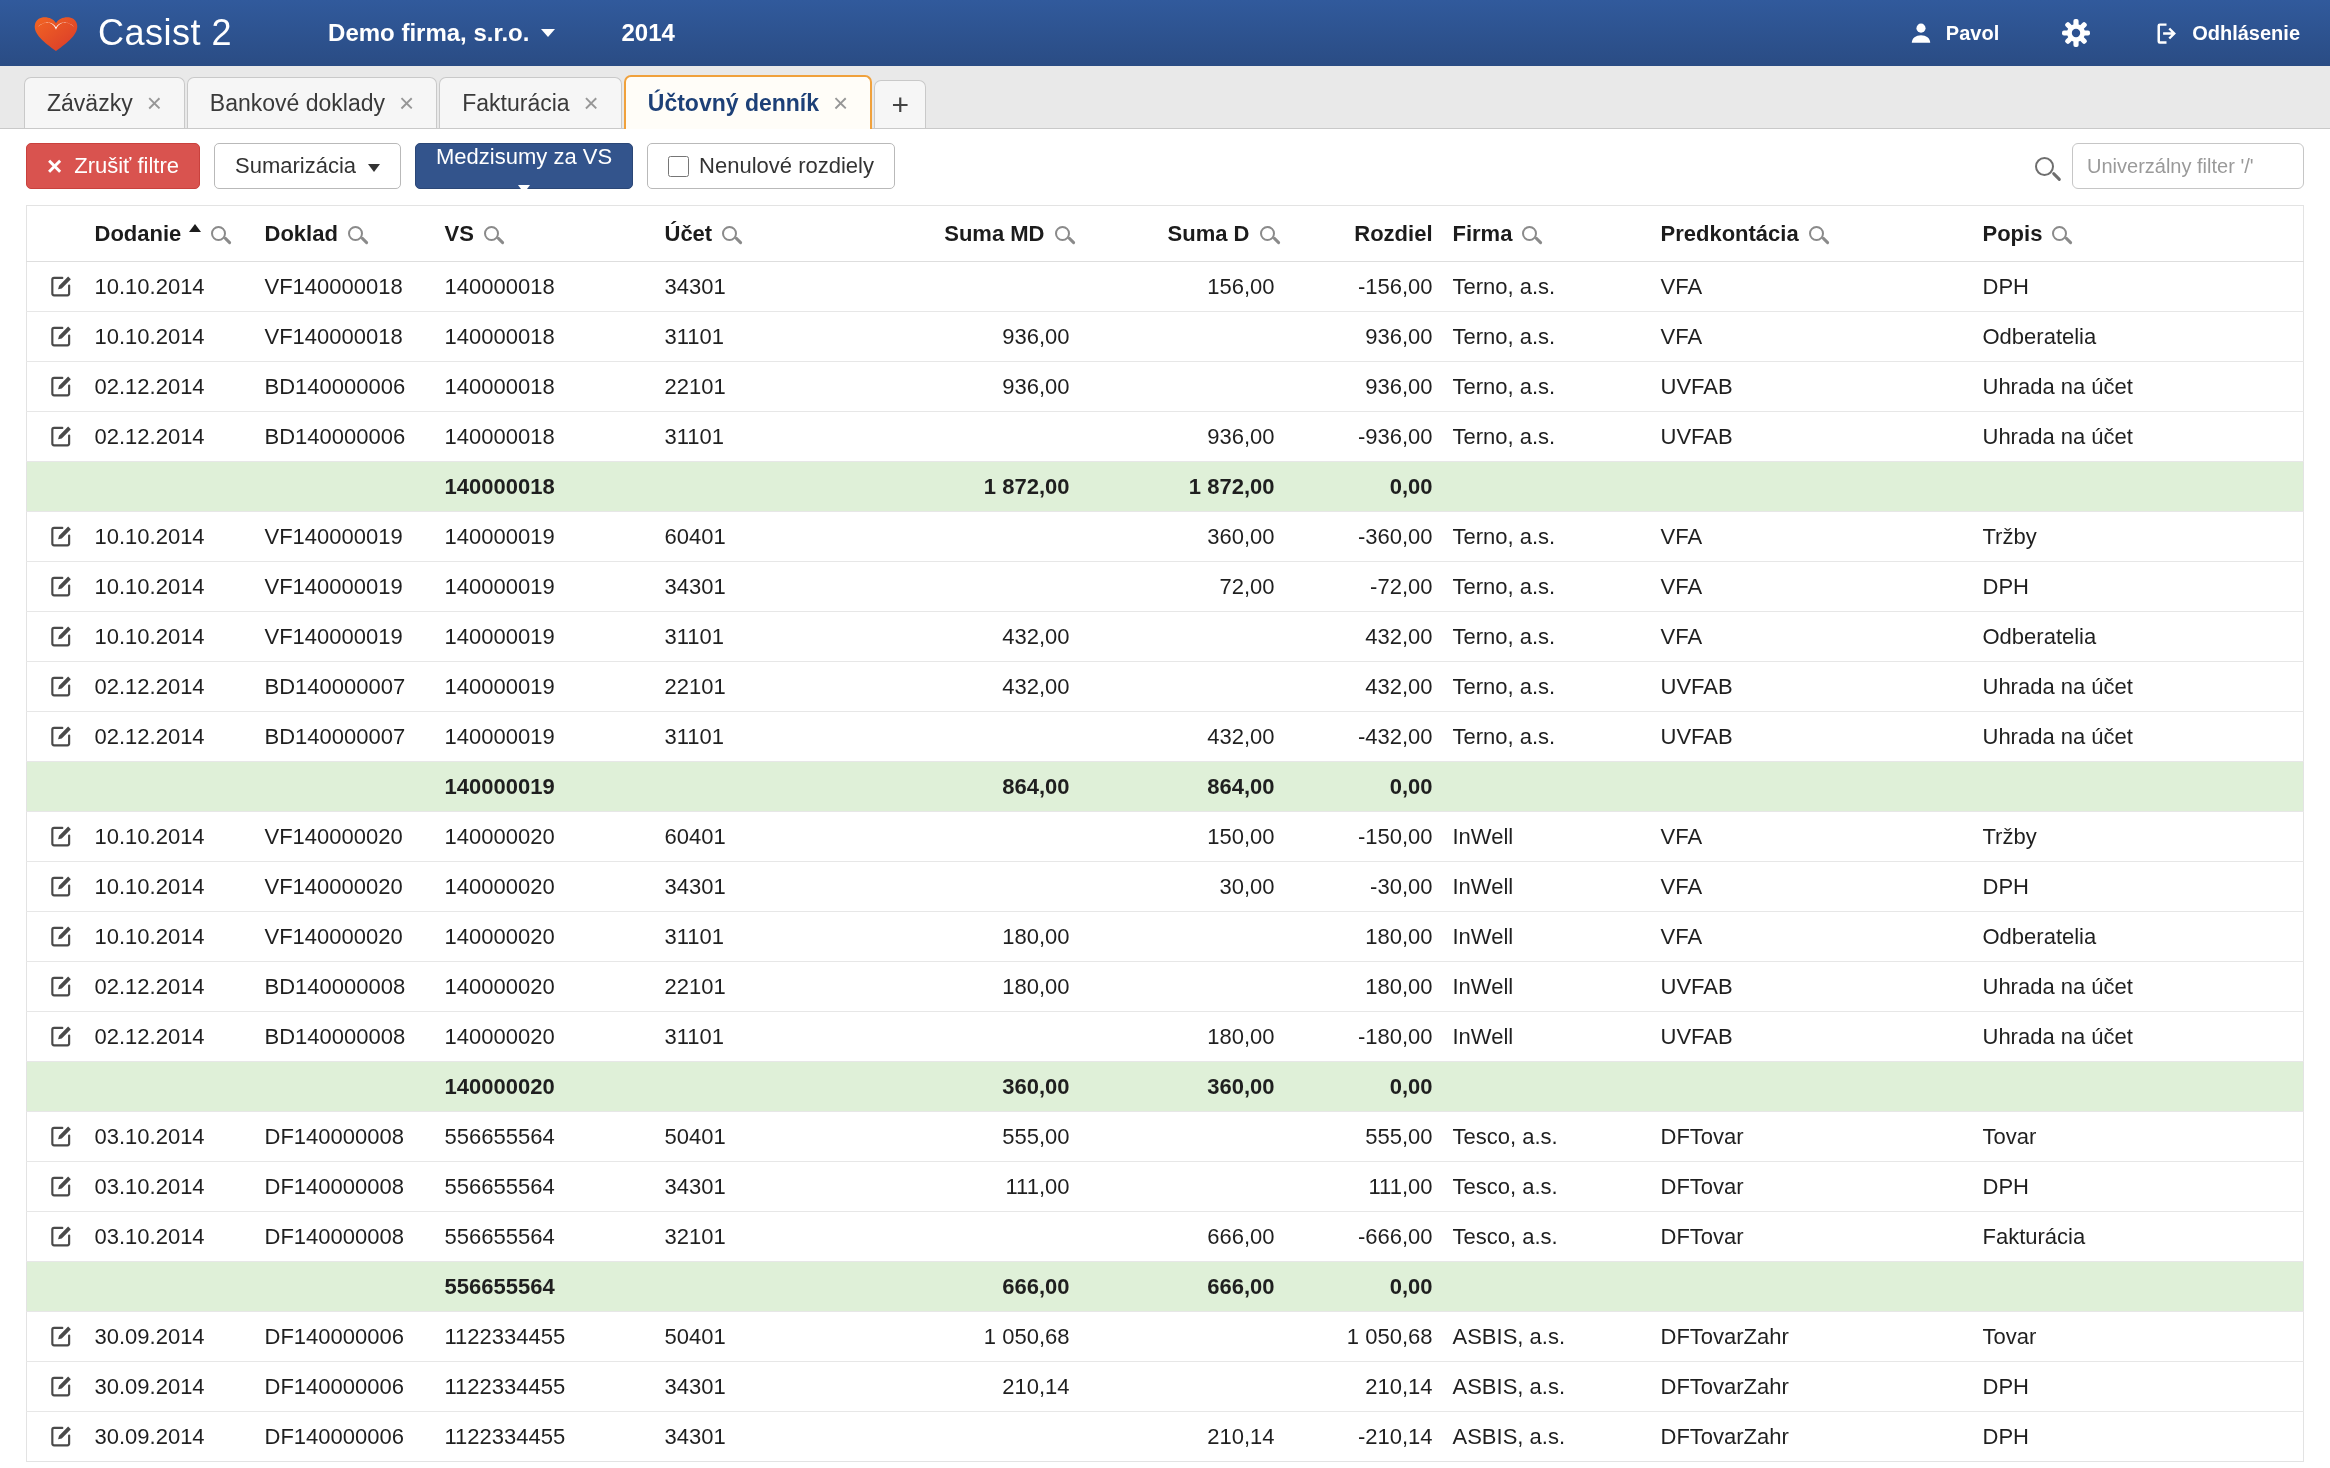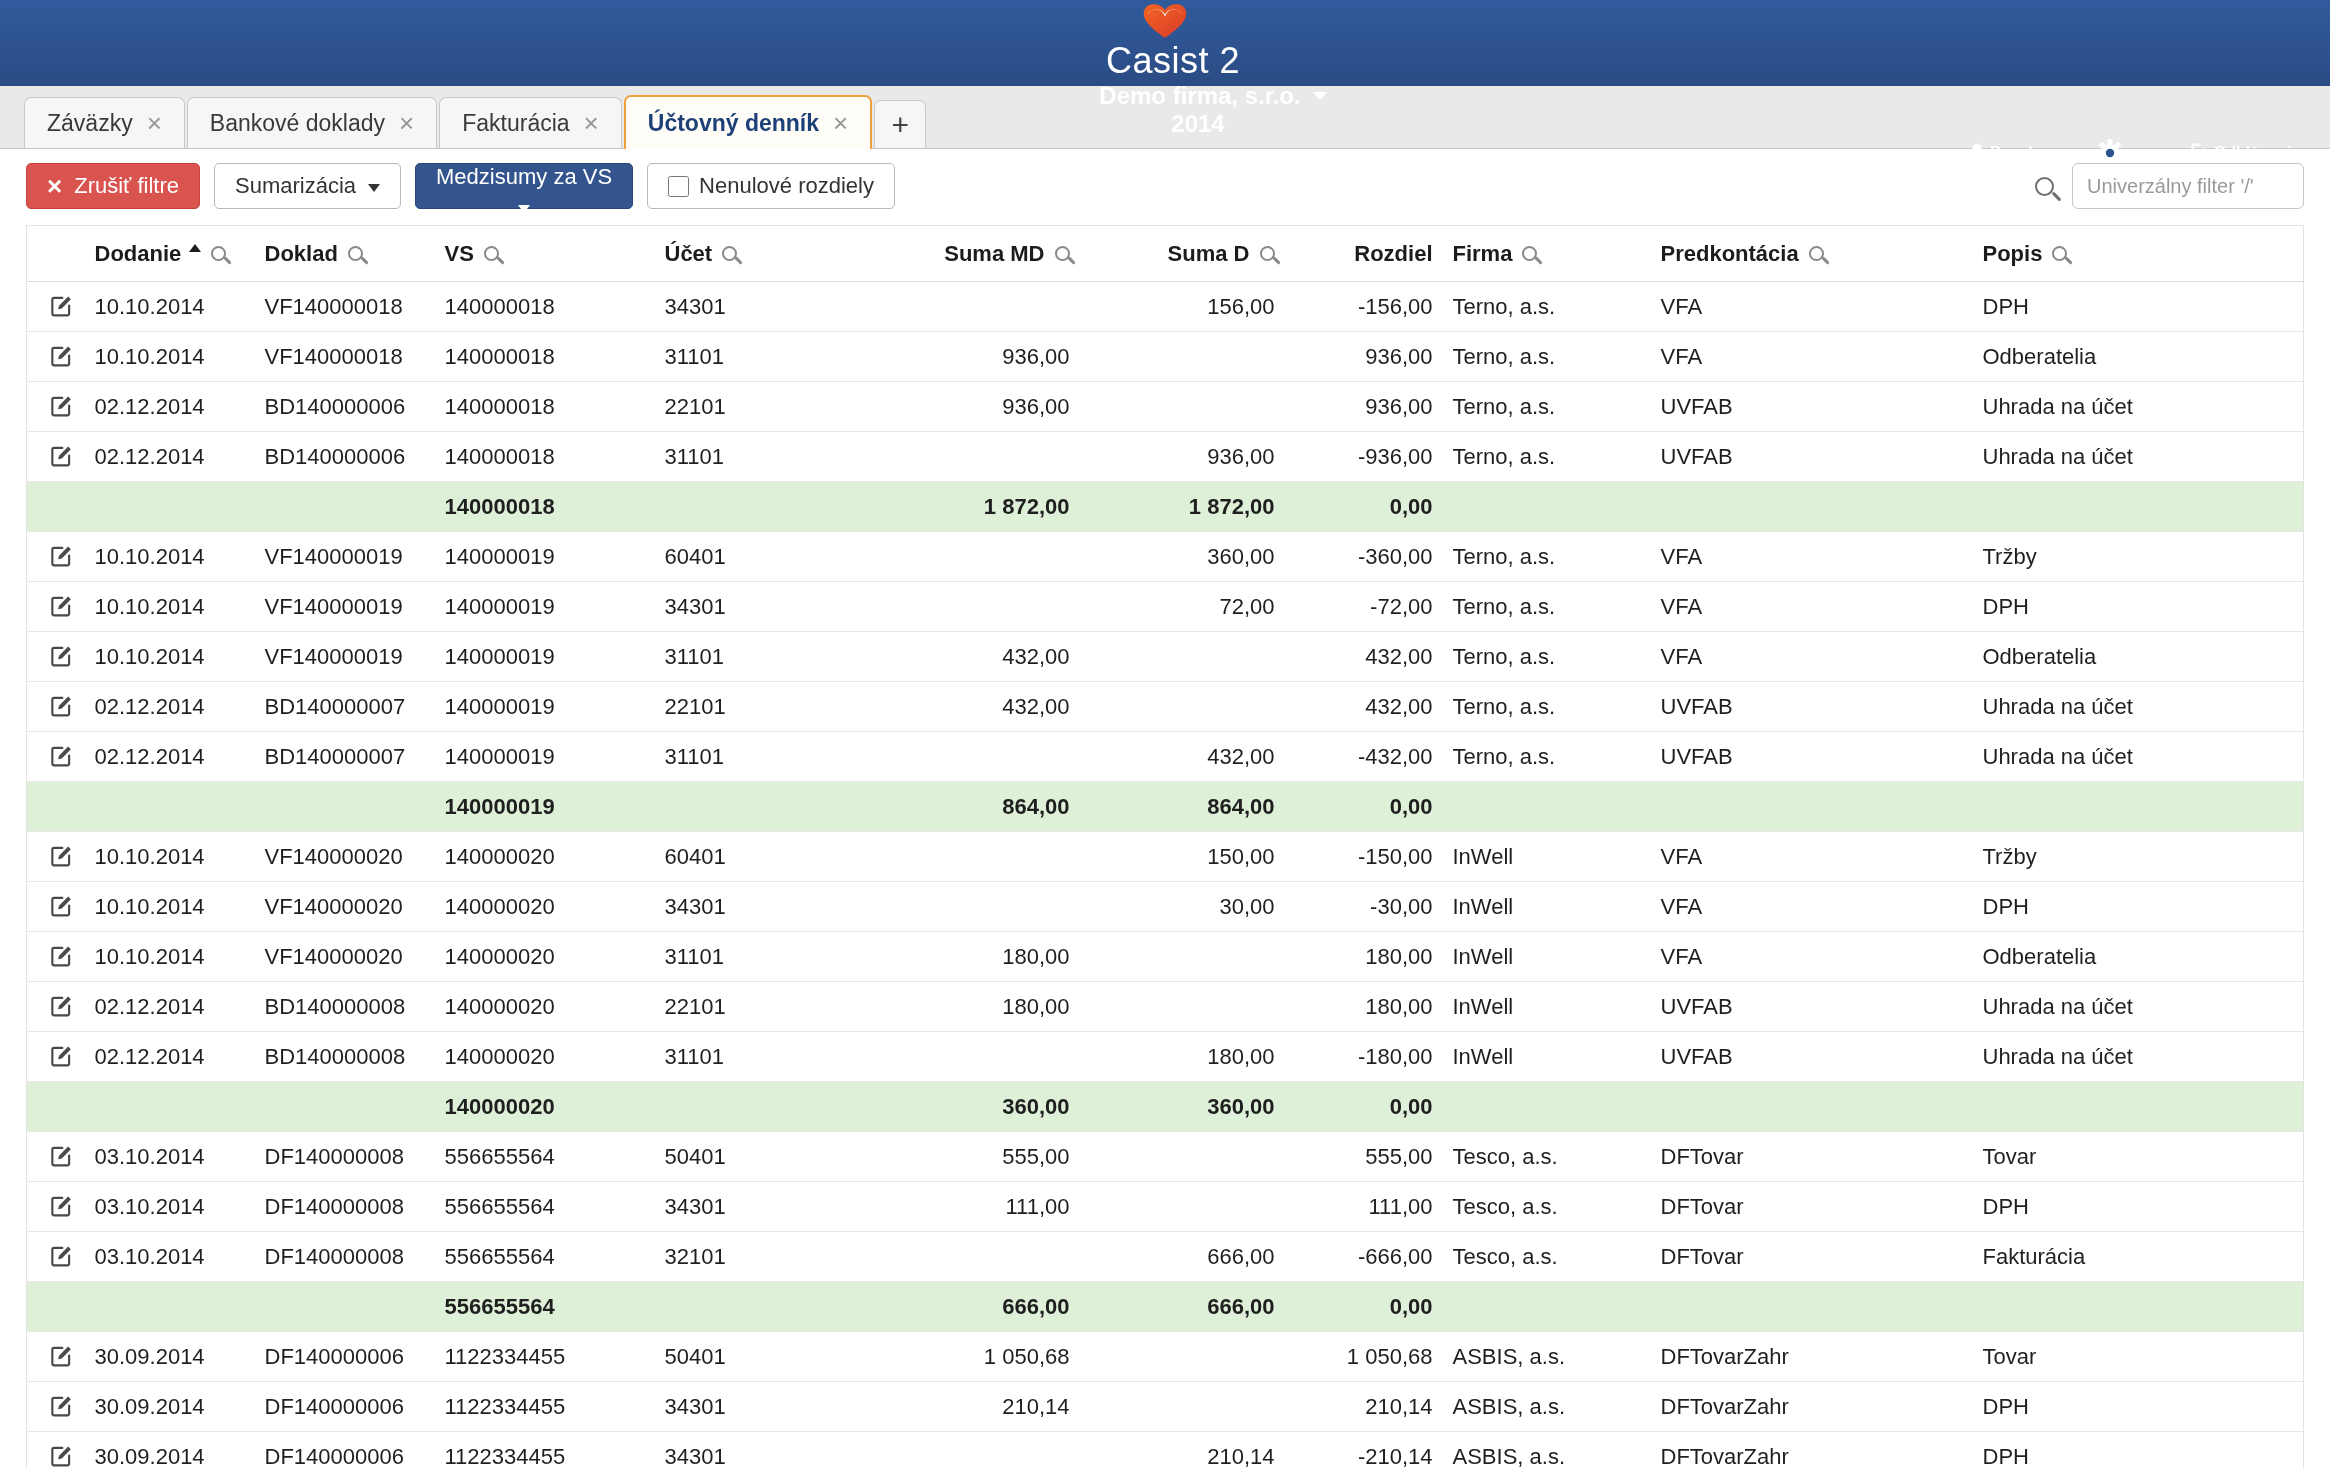--- a/index.html
+++ b/index.html
@@ -1,26 +1,26 @@
 <!DOCTYPE html>
 <html style="--topbar-hi: #315a9c; --topbar-lo: #2a4c84; --tab-active-border: #f0a13c; --tab-active-text: #1d4077; --danger: #d9534f; --primary-dark: #33548c; --subtotal-bg: #dff0d8;"><head>
 <meta charset="utf-8">
 <style>
   * { box-sizing: border-box; margin: 0; padding: 0; }
   html,body { width: 2330px; height: 1468px; overflow: hidden; background:#fff;
     font-family: "Liberation Sans", sans-serif; color:#222; }
 
   
-  .topbar { height:86px; background:linear-gradient(180deg, var(--topbar-hi), var(--topbar-lo));
-    display:flex; align-items:center; padding:0 30px; color:#fff;flex-direction:column; }
+  .topbar { height:66px; background:linear-gradient(180deg, var(--topbar-hi), var(--topbar-lo));
+    display:flex; align-items:center; padding:0 30px; color:#fff; }
   .brand { font-size:36px; font-weight:400; margin-left:16px; letter-spacing:.5px; }
   .company { margin-left:96px; font-size:24px; font-weight:700; display:flex; align-items:center; gap:12px; cursor:pointer; }
   .year { margin-left:66px; font-size:24px; font-weight:700; }
   .topbar-right { margin-left:auto; display:flex; align-items:center; gap:62px; }
-  .tb-item { display:flex; align-items:center; font-size:16px; font-weight:700; cursor:pointer; }
+  .tb-item { display:flex; align-items:center; gap:12px; font-size:20px; font-weight:700; cursor:pointer; }
   .caret-down { width:0; height:0; border-left:7px solid transparent; border-right:7px solid transparent;
     border-top:8px solid #fff; display:inline-block; }
 
   
   .tab-bar { height:63px; background:#e9e9e9; border-bottom:1px solid #c9c9c9;
     display:flex; align-items:flex-end; padding:0 0 0 24px; }
   .tab { height:51px; display:flex; align-items:center; gap:14px; padding:0 22px;
     background:#f6f6f6; border:1px solid #c9c9c9; border-bottom:none;
     border-radius:7px 7px 0 0; margin-right:2px; font-size:23px; color:#3a3a3a; cursor:pointer; }
   .tab.active { background:#fffdf8; border:2px solid var(--tab-active-border); border-bottom:none;

